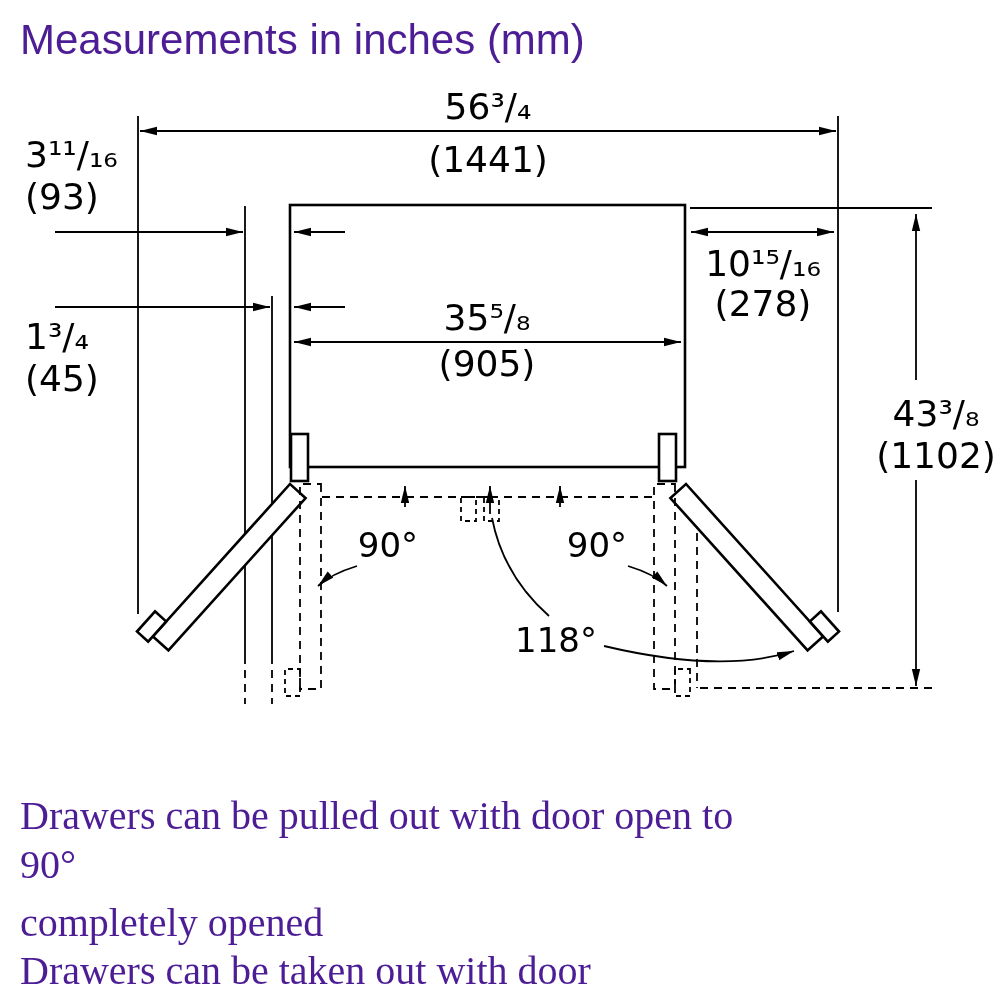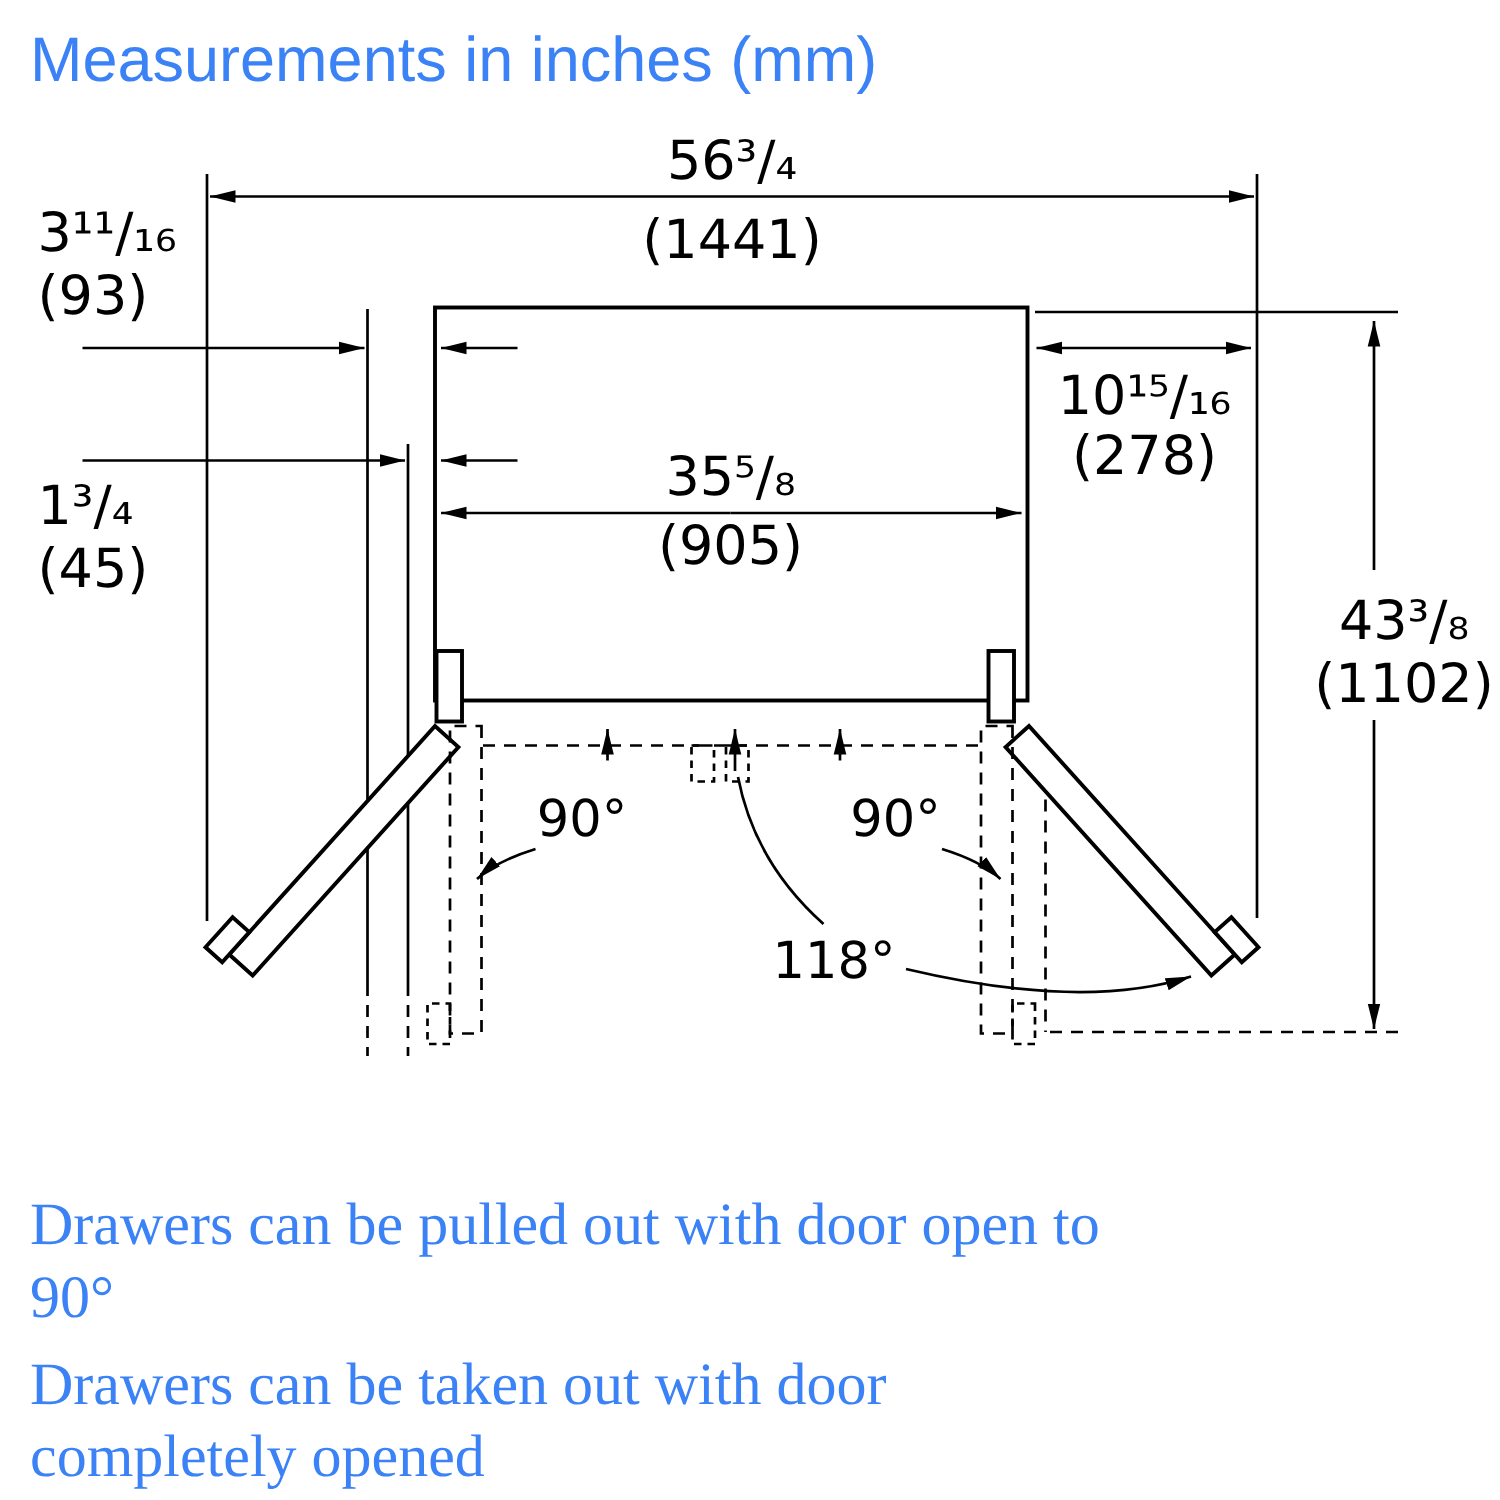--- a/index.html
+++ b/index.html
@@ -1,18 +1,18 @@
 <!DOCTYPE html>
 <html><head>
 <meta charset="utf-8">
 <style>
   html, body { margin: 0; padding: 0; background: #fff; }
   #page {
     position: relative; width: 1000px; height: 1000px;
-    background: #fff; color: #3b82f6; overflow: hidden;
+    background: #fff; color: #4c1d95; overflow: hidden;
     font-family: "Liberation Sans", sans-serif;
   }
   #title {
     position: absolute; left: 20px; top: 16px;
     font-size: 42px; letter-spacing: 0px;
   }
   #notes {
     position: absolute; left: 20px; top: 792px;
     font-size: 40px; line-height: 1.22;
   }
@@ -126,18 +126,18 @@
     <text class="ang" x="597" y="557" text-anchor="middle">90°</text>
     <text class="ang" x="556" y="652" text-anchor="middle">118°</text>
   </svg>
 
   <div id="notes">
     <div class="note">
       <div>Drawers can be pulled out with door open to</div>
       <div>90°</div>
     </div>
     <div class="note">
+      <div>completely opened</div>
       <div>Drawers can be taken out with door</div>
-      <div>completely opened</div>
     </div>
   </div>
 
 </div>
 
 </body></html>

